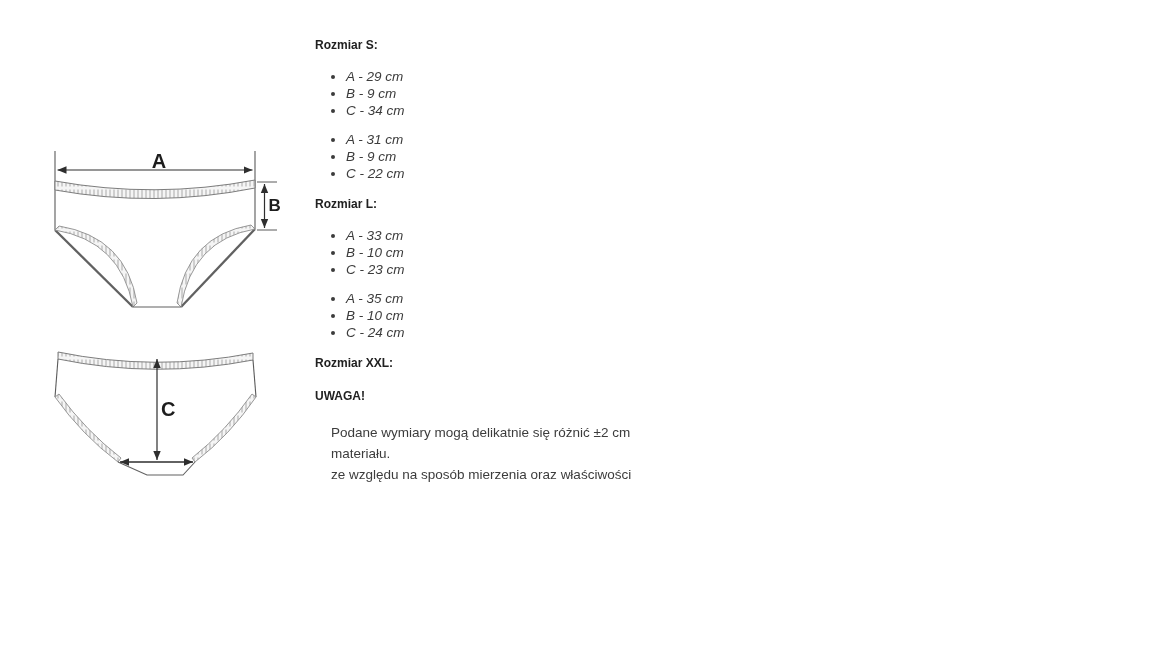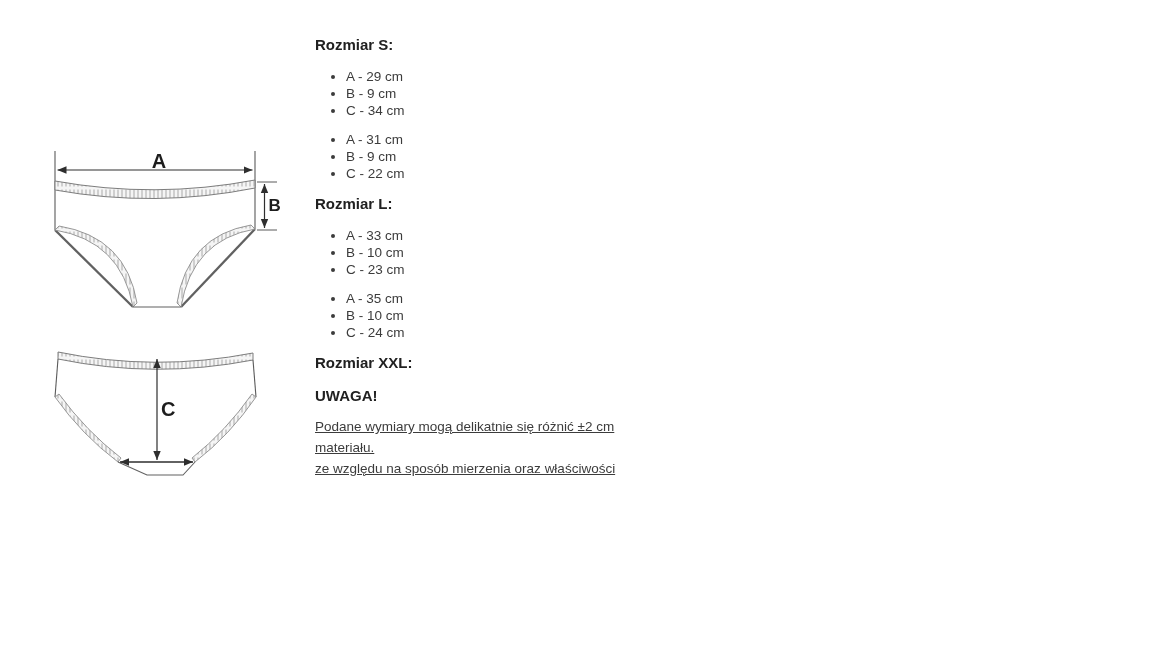--- a/index.html
+++ b/index.html
@@ -22,38 +22,39 @@
   }
 
   
   .text-col {
     position: absolute;
     left: 315px; top: 35px;
     width: 310px;
     color: #3c3c3c;
   }
   .size-heading, .note-heading {
-    font-size: 15px;
+    font-size: 12px;
     line-height: 20px;
     font-weight: 700;
     color: #212121;
     margin: 0 0 13px 0;
   }
   .size-list {
     list-style: disc;
     margin: 0 0 12px 0;
     padding: 0 0 0 31px;
+    font-style: italic;
   }
   .size-item {
     font-size: 13.5px;
     line-height: 17px;
     color: #3c3c3c;
   }
   .note-heading { margin: 0 0 10px 0; }
-  .note-paragraph { margin: 0; text-decoration: underline; }
+  .note-paragraph { margin: 16px; }
   .note-line {
     font-size: 13.5px;
     line-height: 21px;
     color: #3c3c3c;
     white-space: nowrap;
   }
 </style>
 </head>
 <body>
 

